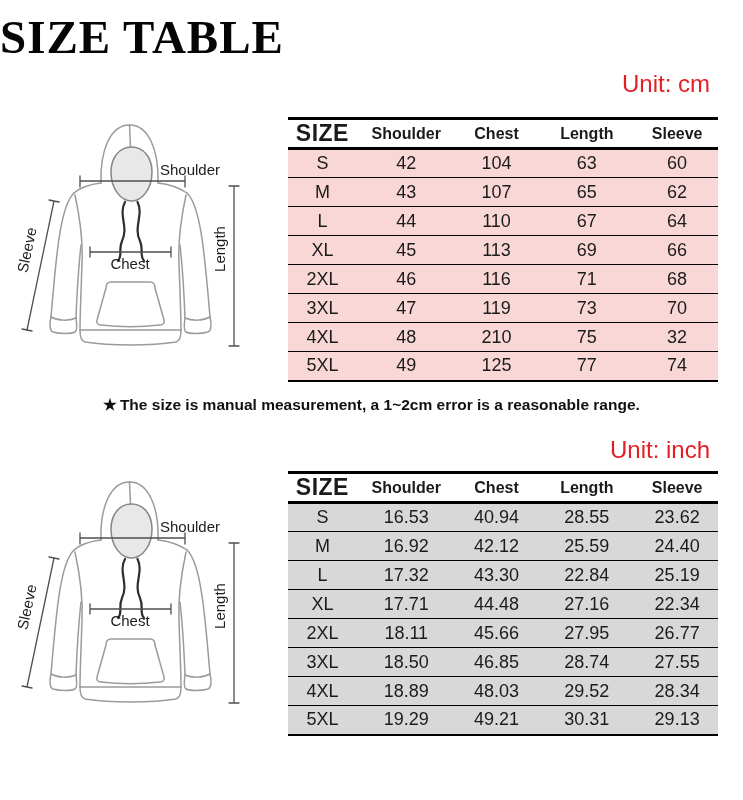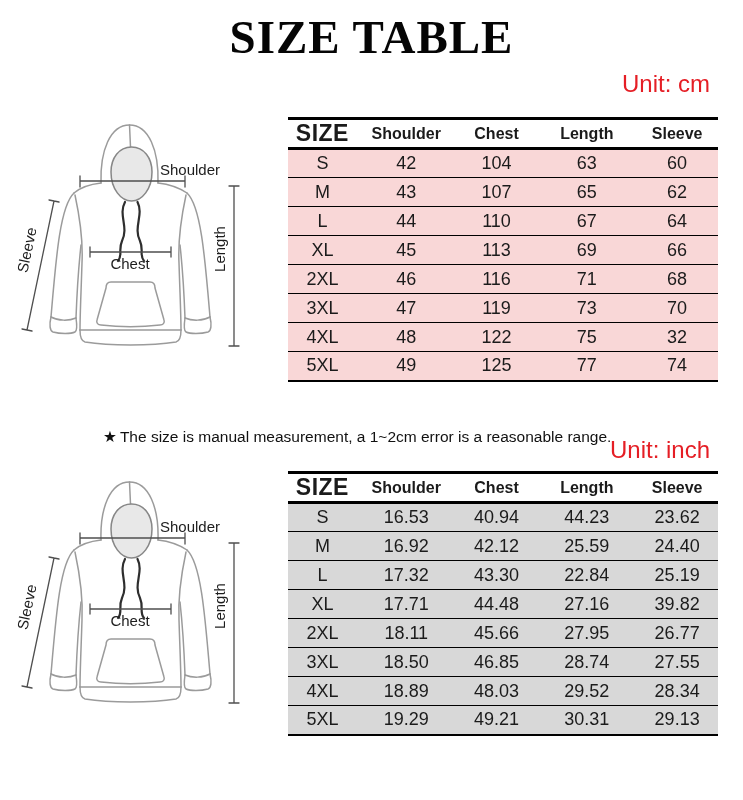--- a/index.html
+++ b/index.html
@@ -6,21 +6,20 @@
   html,body { background:#ffffff; }
   .page {
     position:relative;
     width:743px; height:800px;
     background:#ffffff;
     font-family:"Liberation Sans", sans-serif;
     overflow:hidden;
   }
   .title {
     position:absolute; top:10px; left:0; right:0;
-    text-align:center;
     font-family:"Liberation Serif", serif;
     font-weight:bold;
     font-size:47px;
     letter-spacing:1px;
     color:#050505;
   }
   .unit-label {
     position:absolute; right:33px;
     color:#e51e25;
     font-size:24px;
@@ -54,24 +53,25 @@
   table.size-table td {
     font-size:18px;
     text-align:center;
     vertical-align:middle;
     padding:0;
   }
   .table-cm tbody td   { background:#f9d7d7; }
   .table-inch tbody td { background:#d8d8d8; }
 
   .note {
-    position:absolute; left:103px; top:428px;
+    position:absolute; left:103px; top:396px;
     font-size:15.5px;
     color:#111111;
     white-space:nowrap;
+    font-weight:bold;
   }
   .note .star { margin-right:3px; }
 
   svg.diagram { position:absolute; left:8px; }
   .diagram-1 { top:103px; }
   .diagram-2 { top:460px; }
   svg.diagram path {
     fill:none; stroke:#9b9b9b; stroke-width:1.5;
     stroke-linecap:round; stroke-linejoin:round;
   }
@@ -185,21 +185,21 @@
       <tr>
         <td>3XL</td>
         <td>47</td>
         <td>119</td>
         <td>73</td>
         <td>70</td>
       </tr>
       <tr>
         <td>4XL</td>
         <td>48</td>
-        <td>122</td>
+        <td>210</td>
         <td>75</td>
         <td>32</td>
       </tr>
       <tr>
         <td>5XL</td>
         <td>49</td>
         <td>125</td>
         <td>77</td>
         <td>74</td>
       </tr>
@@ -264,21 +264,21 @@
         <th>Chest</th>
         <th>Length</th>
         <th>Sleeve</th>
       </tr>
     </thead>
     <tbody>
       <tr>
         <td>S</td>
         <td>16.53</td>
         <td>40.94</td>
-        <td>44.23</td>
+        <td>28.55</td>
         <td>23.62</td>
       </tr>
       <tr>
         <td>M</td>
         <td>16.92</td>
         <td>42.12</td>
         <td>25.59</td>
         <td>24.40</td>
       </tr>
       <tr>
@@ -286,21 +286,21 @@
         <td>17.32</td>
         <td>43.30</td>
         <td>22.84</td>
         <td>25.19</td>
       </tr>
       <tr>
         <td>XL</td>
         <td>17.71</td>
         <td>44.48</td>
         <td>27.16</td>
-        <td>39.82</td>
+        <td>22.34</td>
       </tr>
       <tr>
         <td>2XL</td>
         <td>18.11</td>
         <td>45.66</td>
         <td>27.95</td>
         <td>26.77</td>
       </tr>
       <tr>
         <td>3XL</td>

